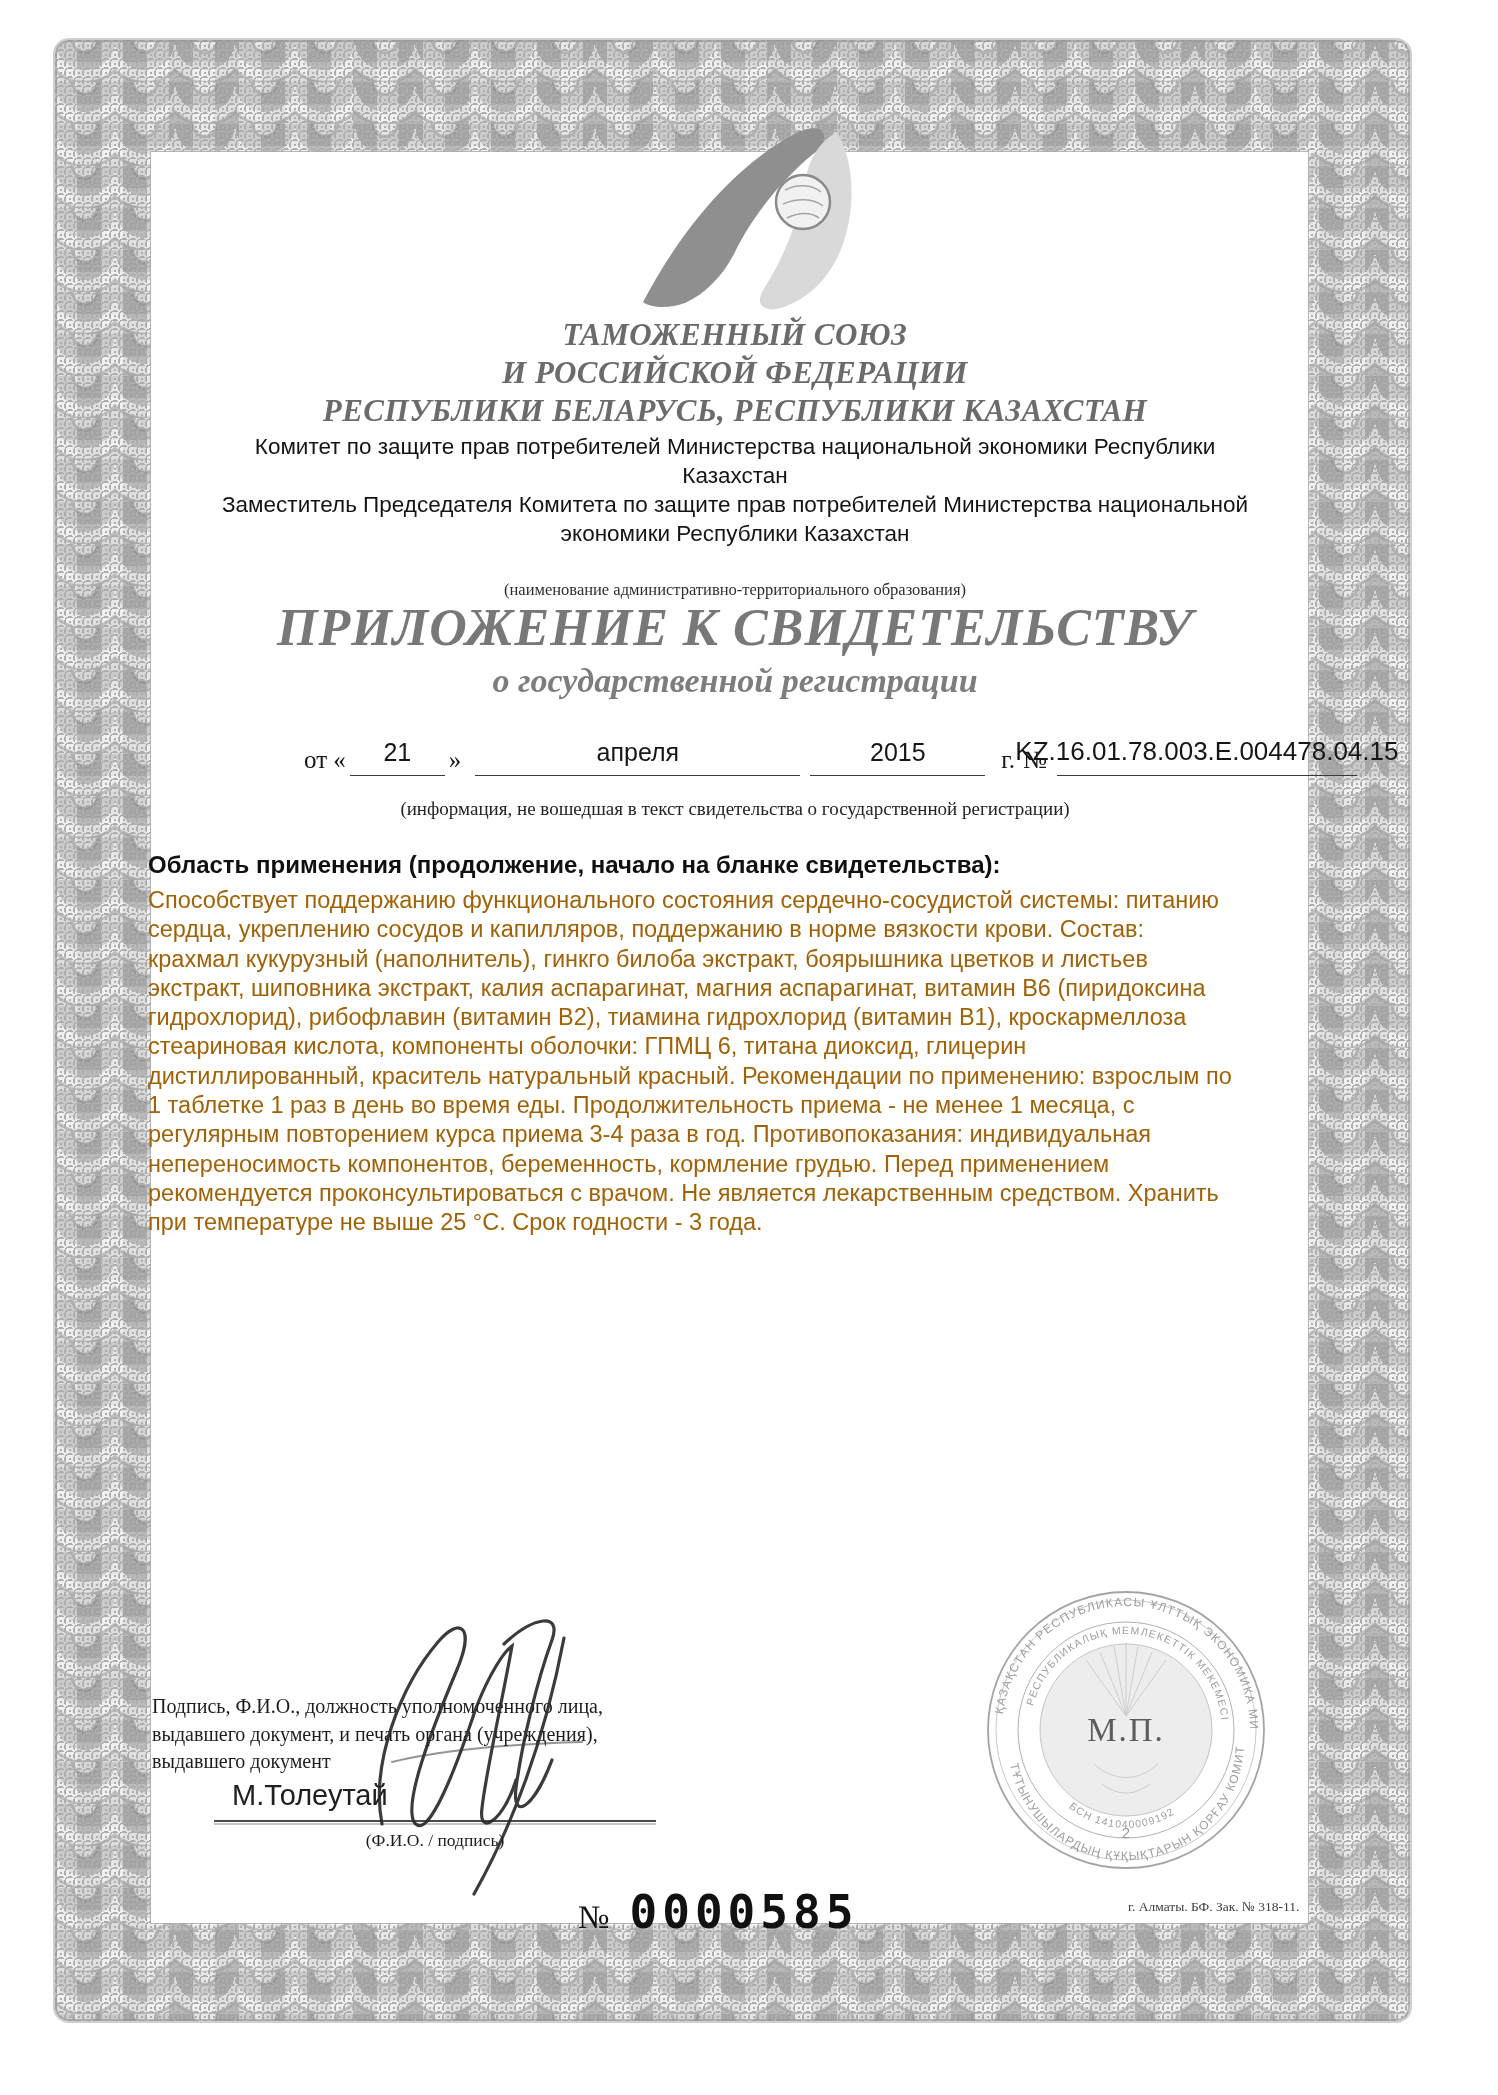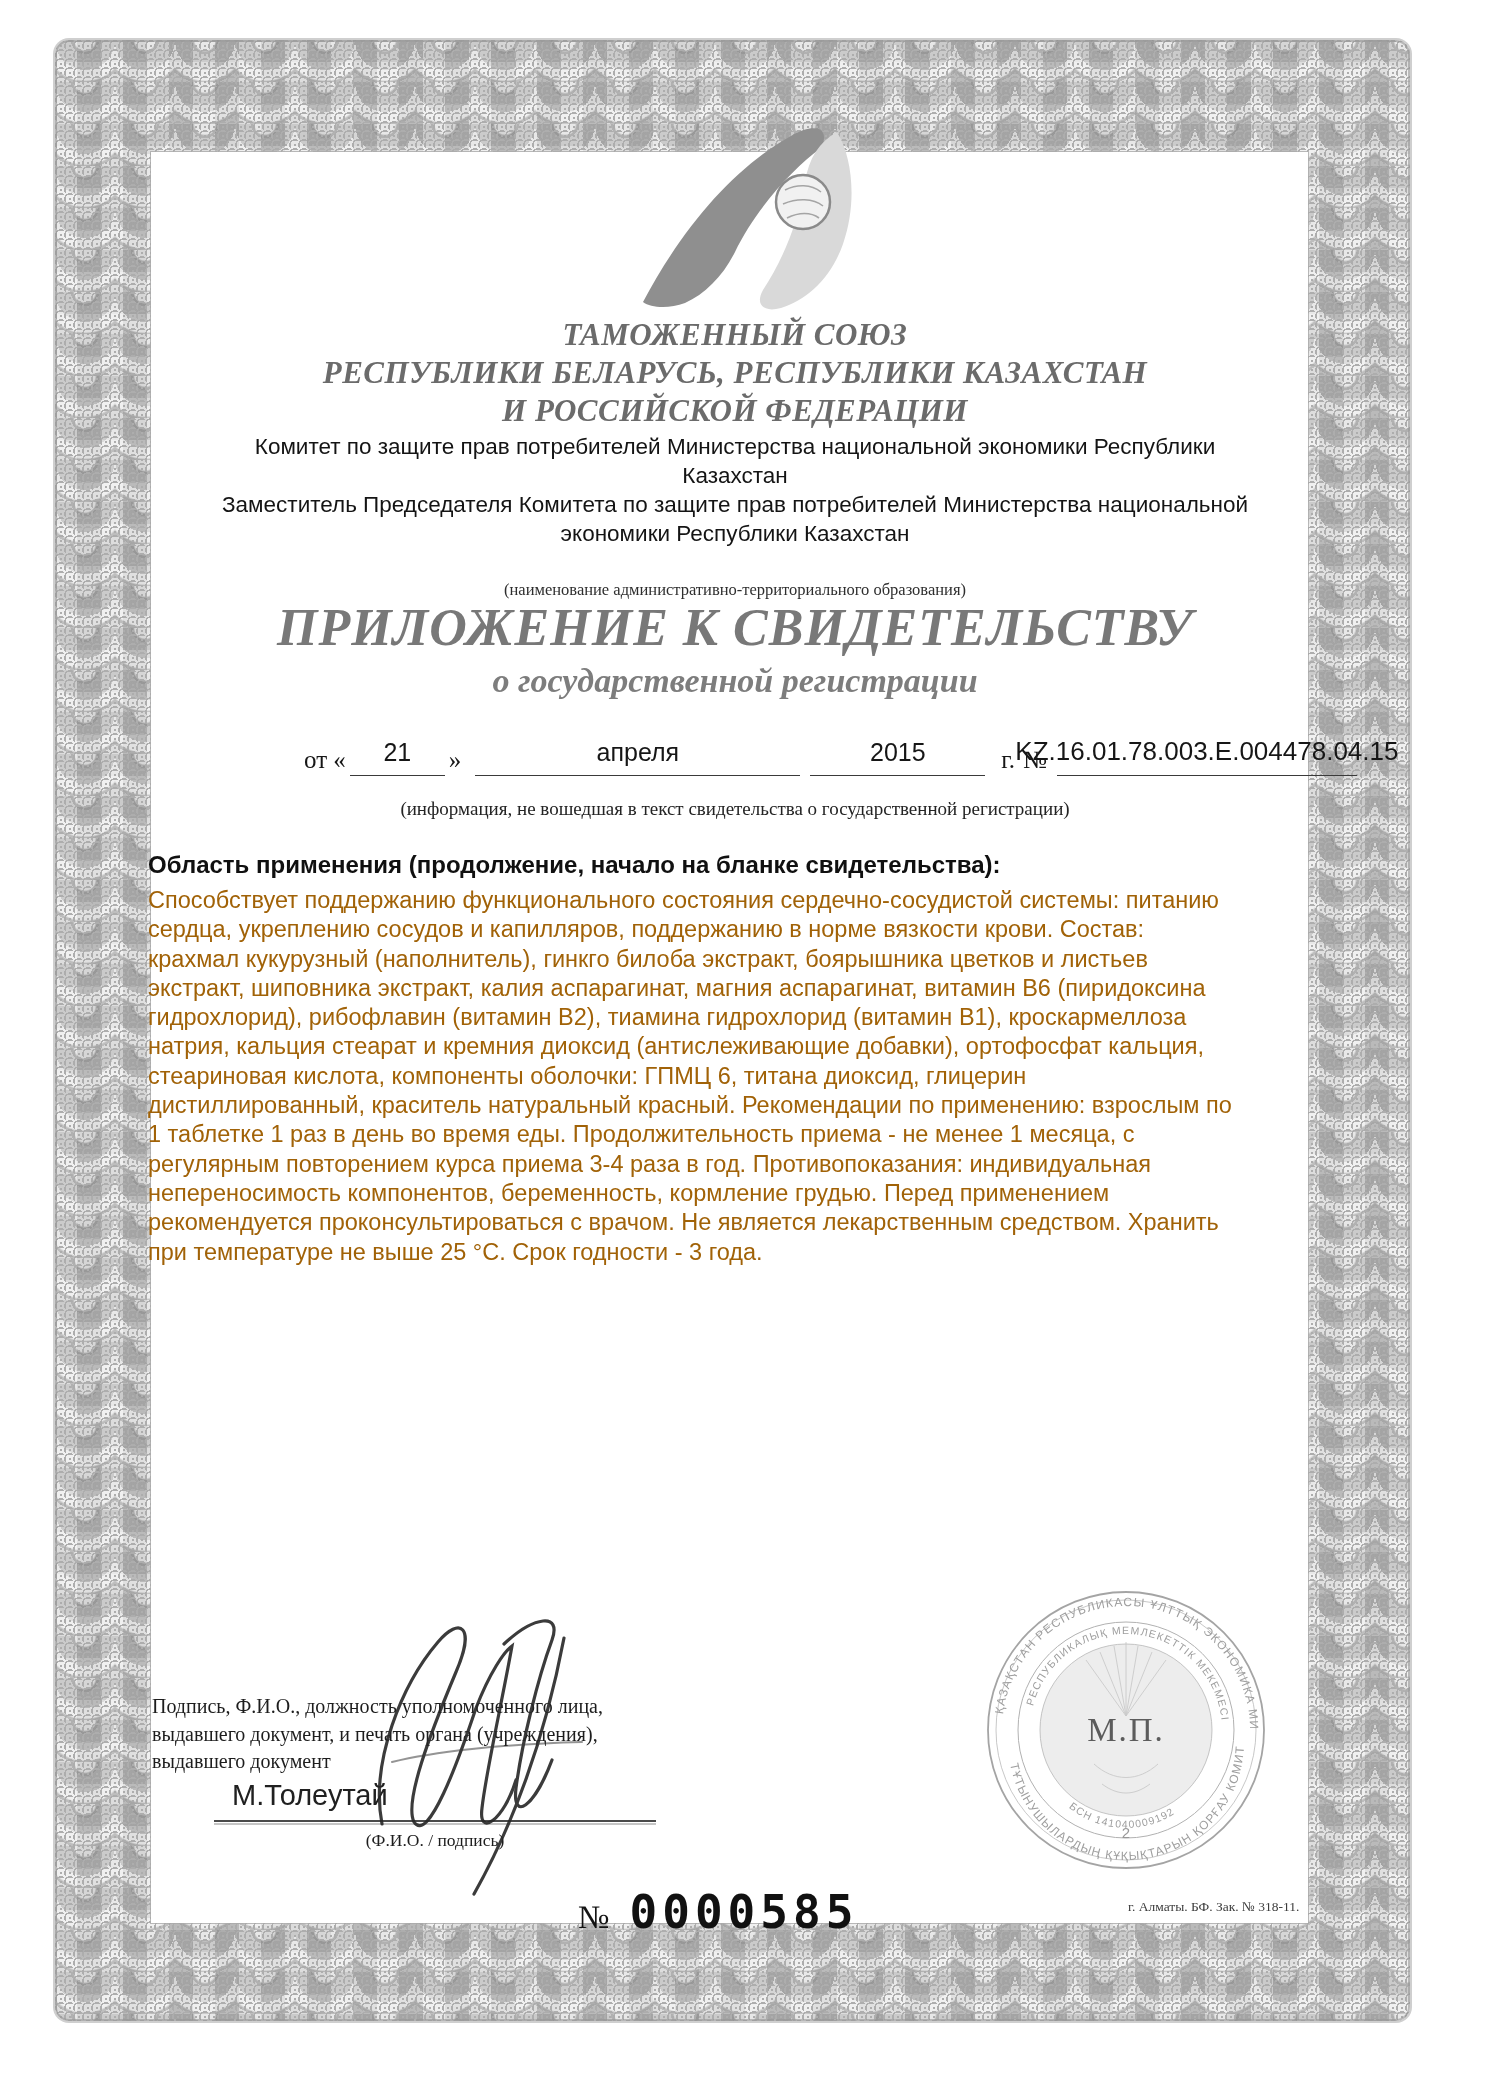--- a/index.html
+++ b/index.html
@@ -96,22 +96,22 @@
 
     <svg class="logo" viewBox="0 0 310 200">
       <path d="M58,190 C96,118 148,56 206,24 C230,10 246,16 236,36 C208,56 170,98 150,140 C138,164 120,182 100,191 C84,197 66,196 58,190 Z" fill="#8f8f8f"></path>
       <path d="M252,20 C268,46 272,92 258,132 C246,166 222,188 196,196 C178,201 170,192 178,178 C198,148 214,108 220,70 C224,46 234,30 252,20 Z" fill="#d9d9d9"></path>
       <circle cx="218" cy="90" r="27" fill="#f1f1f1" stroke="#8a8a8a" stroke-width="2.5"></circle>
       <path d="M200,78 C212,72 226,72 236,80 M198,92 C212,86 228,86 238,94 M202,106 C214,100 226,100 234,106" fill="none" stroke="#a5a5a5" stroke-width="1.6"></path>
     </svg>
 
     <div class="org-block">
         <div>ТАМОЖЕННЫЙ СОЮЗ</div>
+        <div>И РОССИЙСКОЙ ФЕДЕРАЦИИ</div>
         <div>РЕСПУБЛИКИ БЕЛАРУСЬ, РЕСПУБЛИКИ КАЗАХСТАН</div>
-        <div>И РОССИЙСКОЙ ФЕДЕРАЦИИ</div>
       </div>
 
     <div class="committee">
         <div>Комитет по защите прав потребителей Министерства национальной экономики Республики</div>
         <div>Казахстан</div>
         <div>Заместитель Председателя Комитета по защите прав потребителей Министерства национальной</div>
         <div>экономики Республики Казахстан</div>
       </div>
 
     <div class="territory-caption">(наименование административно-территориального образования)</div>
@@ -141,21 +141,20 @@
     <div class="info-caption">(информация, не вошедшая в текст свидетельства о государственной регистрации)</div>
 
     <div class="body-heading">Область применения (продолжение, начало на бланке свидетельства):</div>
 
     <div class="body-lines">
         <div>Способствует поддержанию функционального состояния сердечно-сосудистой системы: питанию</div>
         <div>сердца, укреплению сосудов и капилляров, поддержанию в норме вязкости крови. Состав:</div>
         <div>крахмал кукурузный (наполнитель), гинкго билоба экстракт, боярышника цветков и листьев</div>
         <div>экстракт, шиповника экстракт, калия аспарагинат, магния аспарагинат, витамин В6 (пиридоксина</div>
         <div>гидрохлорид), рибофлавин (витамин В2), тиамина гидрохлорид (витамин В1), кроскармеллоза</div>
-        <div>натрия, кальция стеарат и кремния диоксид (антислеживающие добавки), ортофосфат кальция,</div>
         <div>стеариновая кислота, компоненты оболочки: ГПМЦ 6, титана диоксид, глицерин</div>
         <div>дистиллированный, краситель натуральный красный. Рекомендации по применению: взрослым по</div>
         <div>1 таблетке 1 раз в день во время еды. Продолжительность приема - не менее 1 месяца, с</div>
         <div>регулярным повторением курса приема 3-4 раза в год. Противопоказания: индивидуальная</div>
         <div>непереносимость компонентов, беременность, кормление грудью. Перед применением</div>
         <div>рекомендуется проконсультироваться с врачом. Не является лекарственным средством. Хранить</div>
         <div>при температуре не выше 25 °С. Срок годности - 3 года.</div>
       </div>
 
     <div class="sig-captions">

